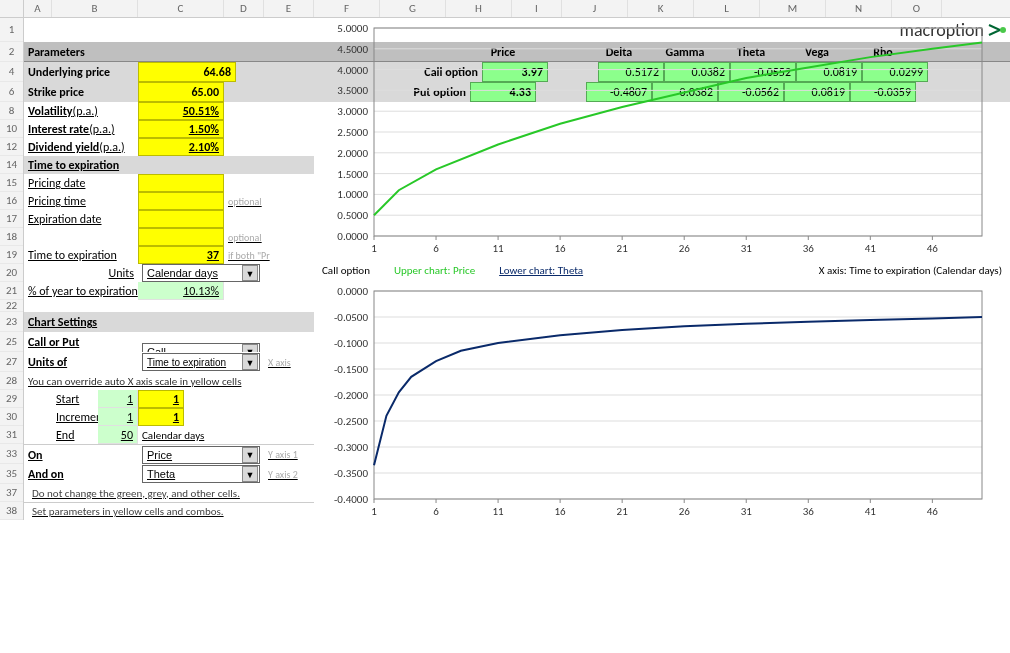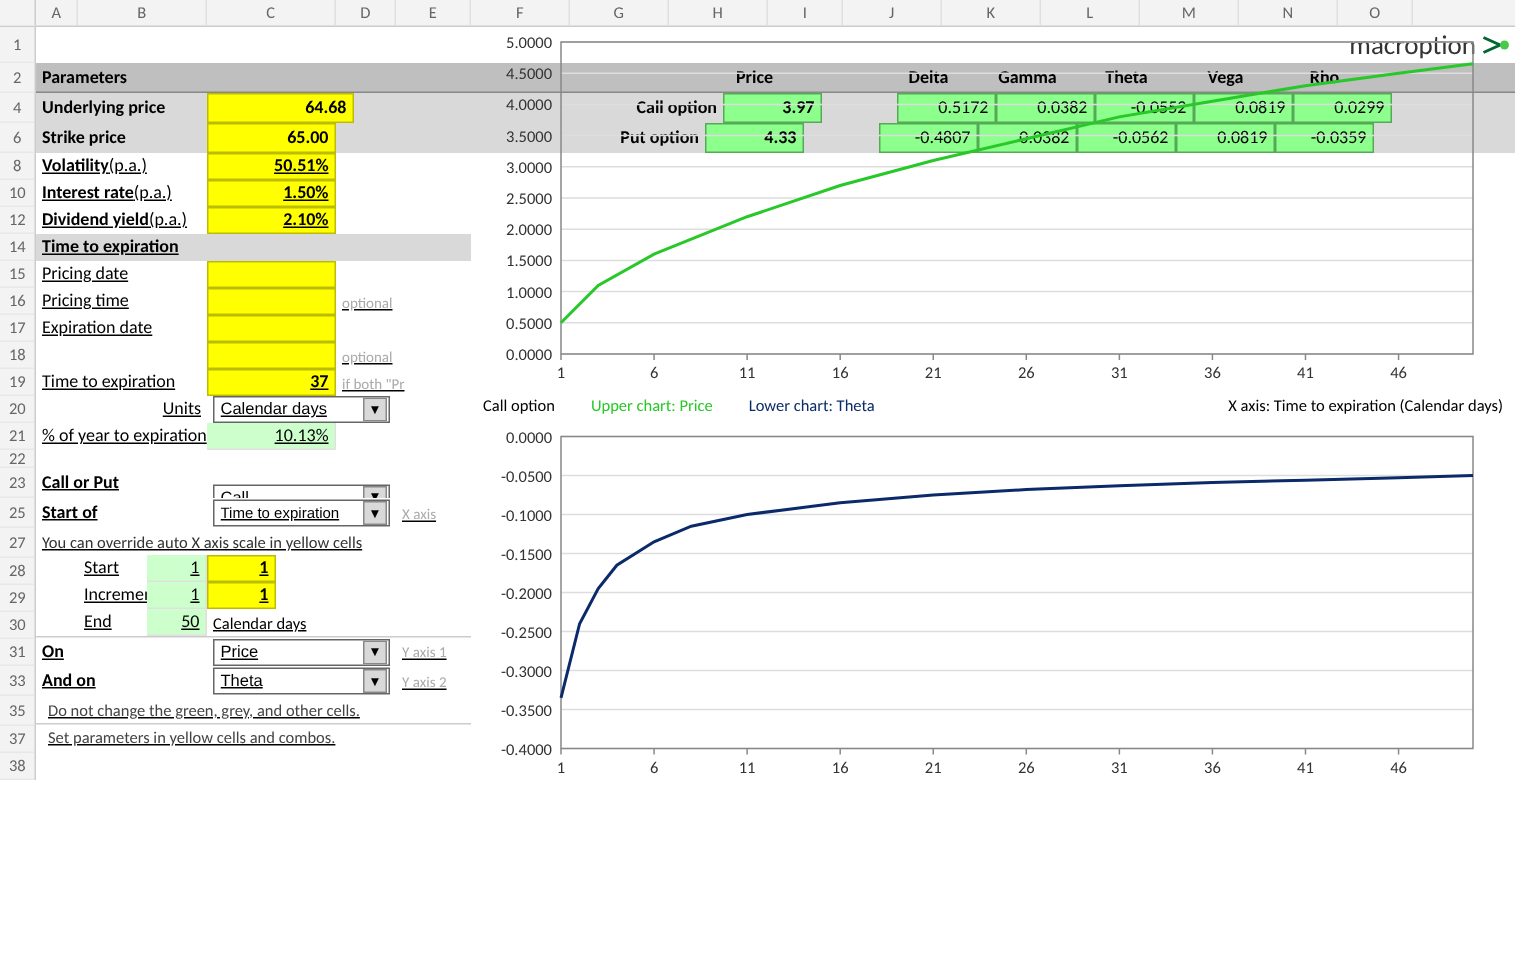--- a/index.html
+++ b/index.html
@@ -48,21 +48,21 @@
   .logo svg { margin-left:4px; }
   .selectstyle { height:18px; border:1px solid #666; background:#fff; font-size:11px; padding:0 16px 0 4px; appearance:none; position:relative;}
   .selwrap { position:relative; display:flex; align-items:center; }
   .selwrap::after { content:"▼"; position:absolute; right:2px; top:1px; font-size:9px; background:#d9d9d9; border:1px solid #888; width:14px; height:14px; display:flex; align-items:center; justify-content:center; pointer-events:none;}
   .autogreen { background:#ccffcc; justify-content:flex-end; }
   .noborder { border:none !important; }
   .chart-area { position:absolute; left:290px; top:0; right:0; }
   .chart-svg { display:block; }
   .chart-caption { display:flex; gap:24px; font-size:11px; padding:4px 8px; align-items:center;}
   .green-text{ color:#28c828; }
-  .navy-text{ color:#0a2a6a; }
+  .navy-text{ color:#0a2a6a;text-decoration:underline; }
   .desc-text { color:#444; font-size:11px; padding-left:8px;}
   .left-panel { position:relative; width:290px;text-decoration:underline; }
 </style>
 </head>
 <body>
 
 <div class="col-headers">
   <div class="rn-col"></div>
   <div class="ch cA">A</div>
   <div class="ch cB">B</div>
@@ -241,32 +241,35 @@
       </div>
     </div>
 
     <div class="row">
       <div class="cell noborder" style="width:154px;">% of year to expiration</div>
       <div class="cell autogreen" style="width:86px; margin-left:-40px;">10.13%</div>
     </div>
 
     <div class="row" style="height:12px;"></div>
 
+    <div class="row sec section-grey">
+      <div class="cell b noborder" style="width:290px;border-top:1px solid #aaa;border-bottom:1px solid #aaa;">Chart Settings</div>
+    </div>
 
     <div class="row sec">
       <div class="cell b noborder" style="width:114px;">Call or Put</div>
       <div class="cell noborder" style="width:126px;">
         <span class="selwrap" style="width:100%;margin-top:19px;">
           <select class="selectstyle" style="width:100%;"><option>Call</option></select>
         </span>
       </div>
     </div>
 
     <div class="row sec">
-      <div class="cell b noborder" style="width:114px;">Start of</div>
+      <div class="cell b noborder" style="width:114px;">Units of</div>
       <div class="cell noborder" style="width:126px;">
         <span class="selwrap" style="width:100%;">
           <select class="selectstyle" style="width:100%;font-size:10px;"><option>Time to expiration</option></select>
         </span>
       </div>
       <div class="cell noborder optional" style="width:50px;">X axis</div>
     </div>
 
     <div class="row">
       <div class="cell noborder" style="width:290px;font-size:11px;color:#333;">You can override auto X axis scale in yellow cells</div>

